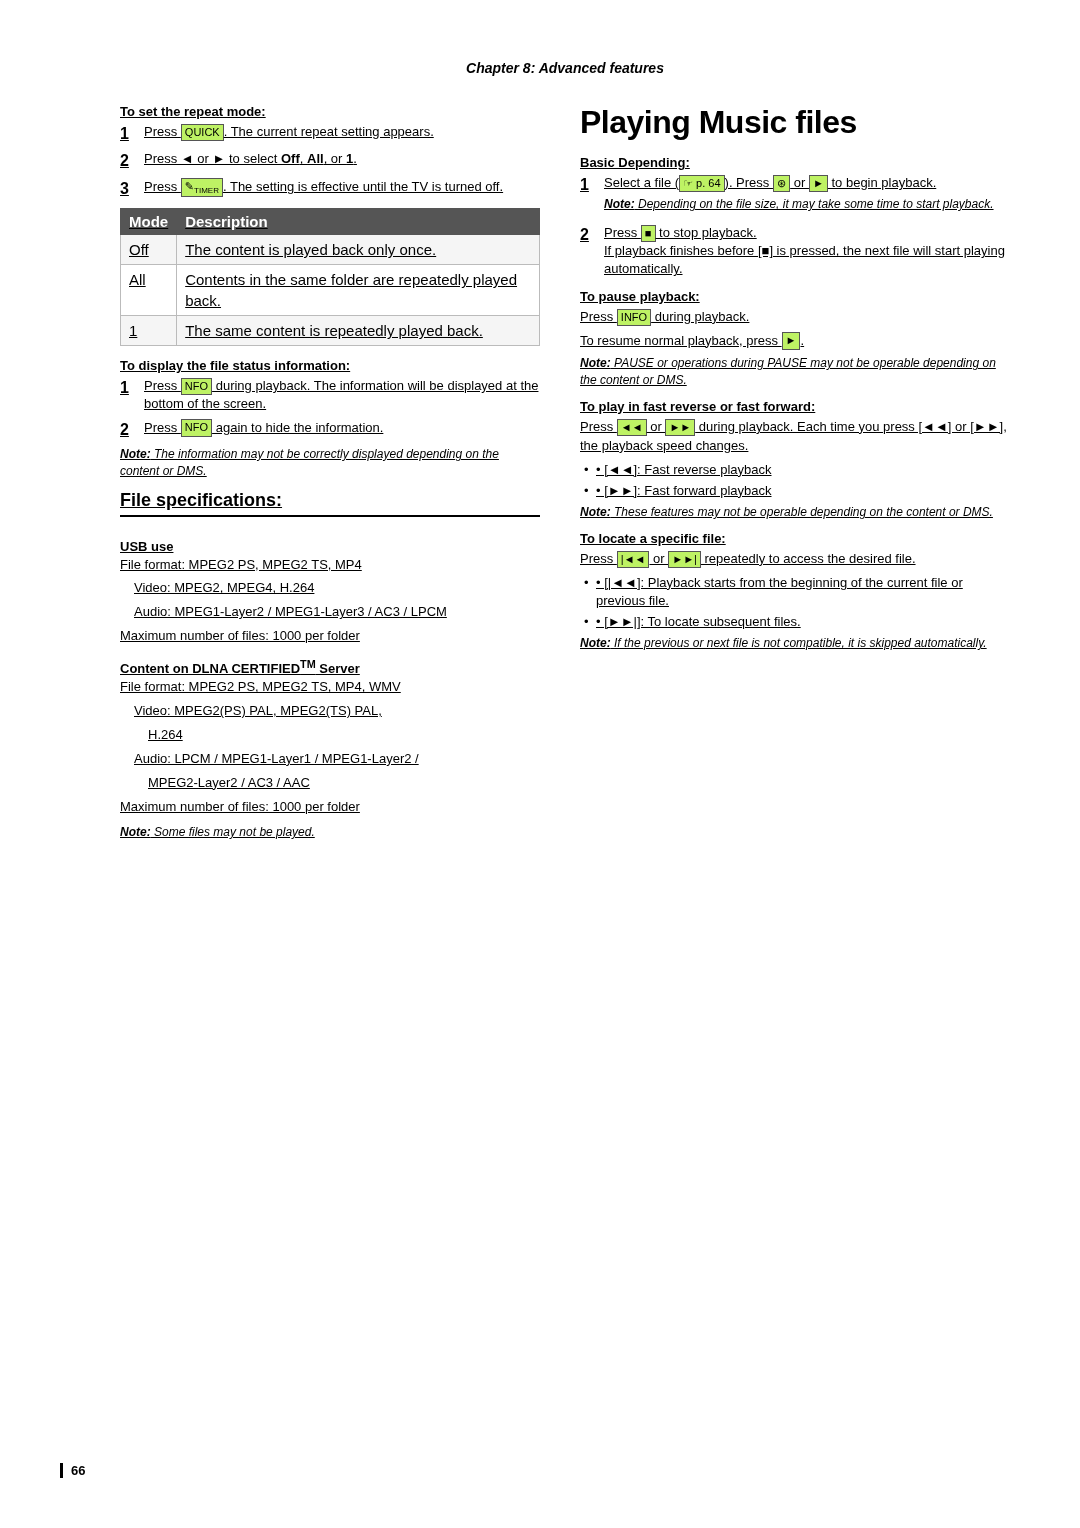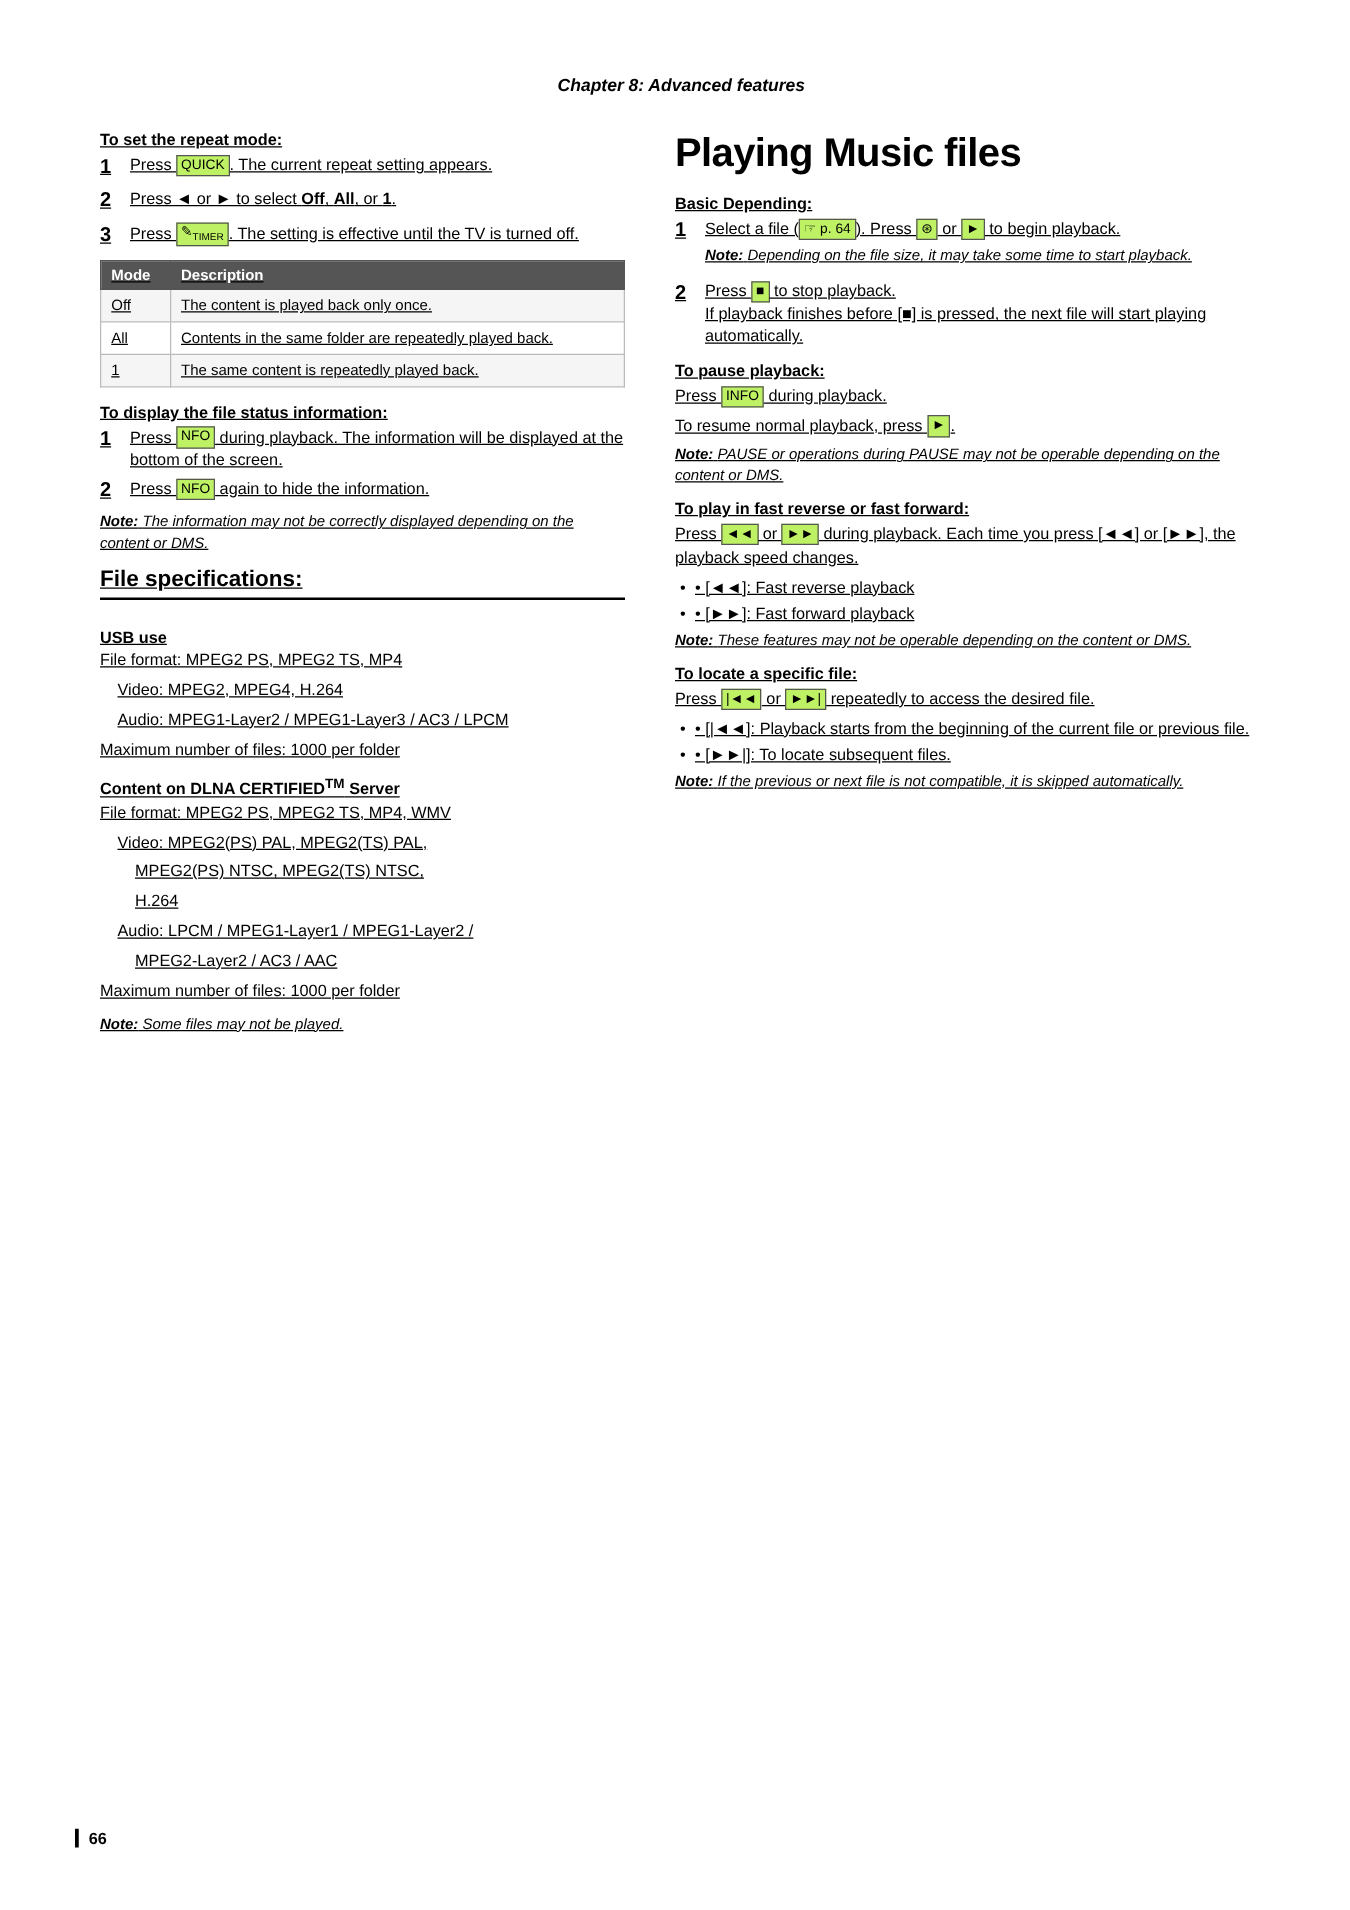--- a/index.html
+++ b/index.html
@@ -8,21 +8,21 @@
       font-family: Arial, Helvetica, sans-serif;
       font-size: 13px;
       color: #000;
       width: 1080px;
       min-height: 1528px;
       position: relative;
     }
     .page {
       width: 1080px;
       min-height: 1528px;
-      padding: 60px 70px 60px 80px;
+      padding: 60px 70px 60px 120px;
       position: relative;
     }
     .chapter-header {
       text-align: center;
       font-style: italic;
       font-weight: bold;
       font-size: 14px;
       margin-bottom: 28px;
       padding-bottom: 0;
     }
@@ -78,21 +78,21 @@
       font-style: italic;
       font-size: 12px;
       margin-top: 4px;
       margin-bottom: 6px;
       line-height: 1.4;
     }
     table.mode-table {
       border-collapse: collapse;
       width: 100%;
       margin: 8px 0 12px 0;
-      font-size: 12px;
+      font-size: 15px;
     }
     table.mode-table th {
       background: #555;
       color: #fff;
       font-weight: bold;
       padding: 4px 8px;
       text-align: left;
       border: 1px solid #555;
     }
     table.mode-table td {
@@ -234,21 +234,20 @@
 
         <div class="usb-section-title">USB use</div>
         <p>File format: MPEG2 PS, MPEG2 TS, MP4</p>
         <p class="indent1">Video: MPEG2, MPEG4, H.264</p>
         <p class="indent1">Audio: MPEG1-Layer2 / MPEG1-Layer3 / AC3 / LPCM</p>
         <p>Maximum number of files: 1000 per folder</p>
 
         <div class="usb-section-title">Content on DLNA CERTIFIED<sup>TM</sup> Server</div>
         <p>File format: MPEG2 PS, MPEG2 TS, MP4, WMV</p>
         <p class="indent1">Video: MPEG2(PS) PAL, MPEG2(TS) PAL,</p>
-        <p class="indent2">MPEG2(PS) NTSC, MPEG2(TS) NTSC,</p>
         <p class="indent2">H.264</p>
         <p class="indent1">Audio: LPCM / MPEG1-Layer1 / MPEG1-Layer2 /</p>
         <p class="indent2">MPEG2-Layer2 / AC3 / AAC</p>
         <p>Maximum number of files: 1000 per folder</p>
 
         <p class="note-text" style="margin-top:8px;"><strong><em>Note:</em></strong><em> Some files may not be played.</em></p>
       </div>
 
     </div>
 

